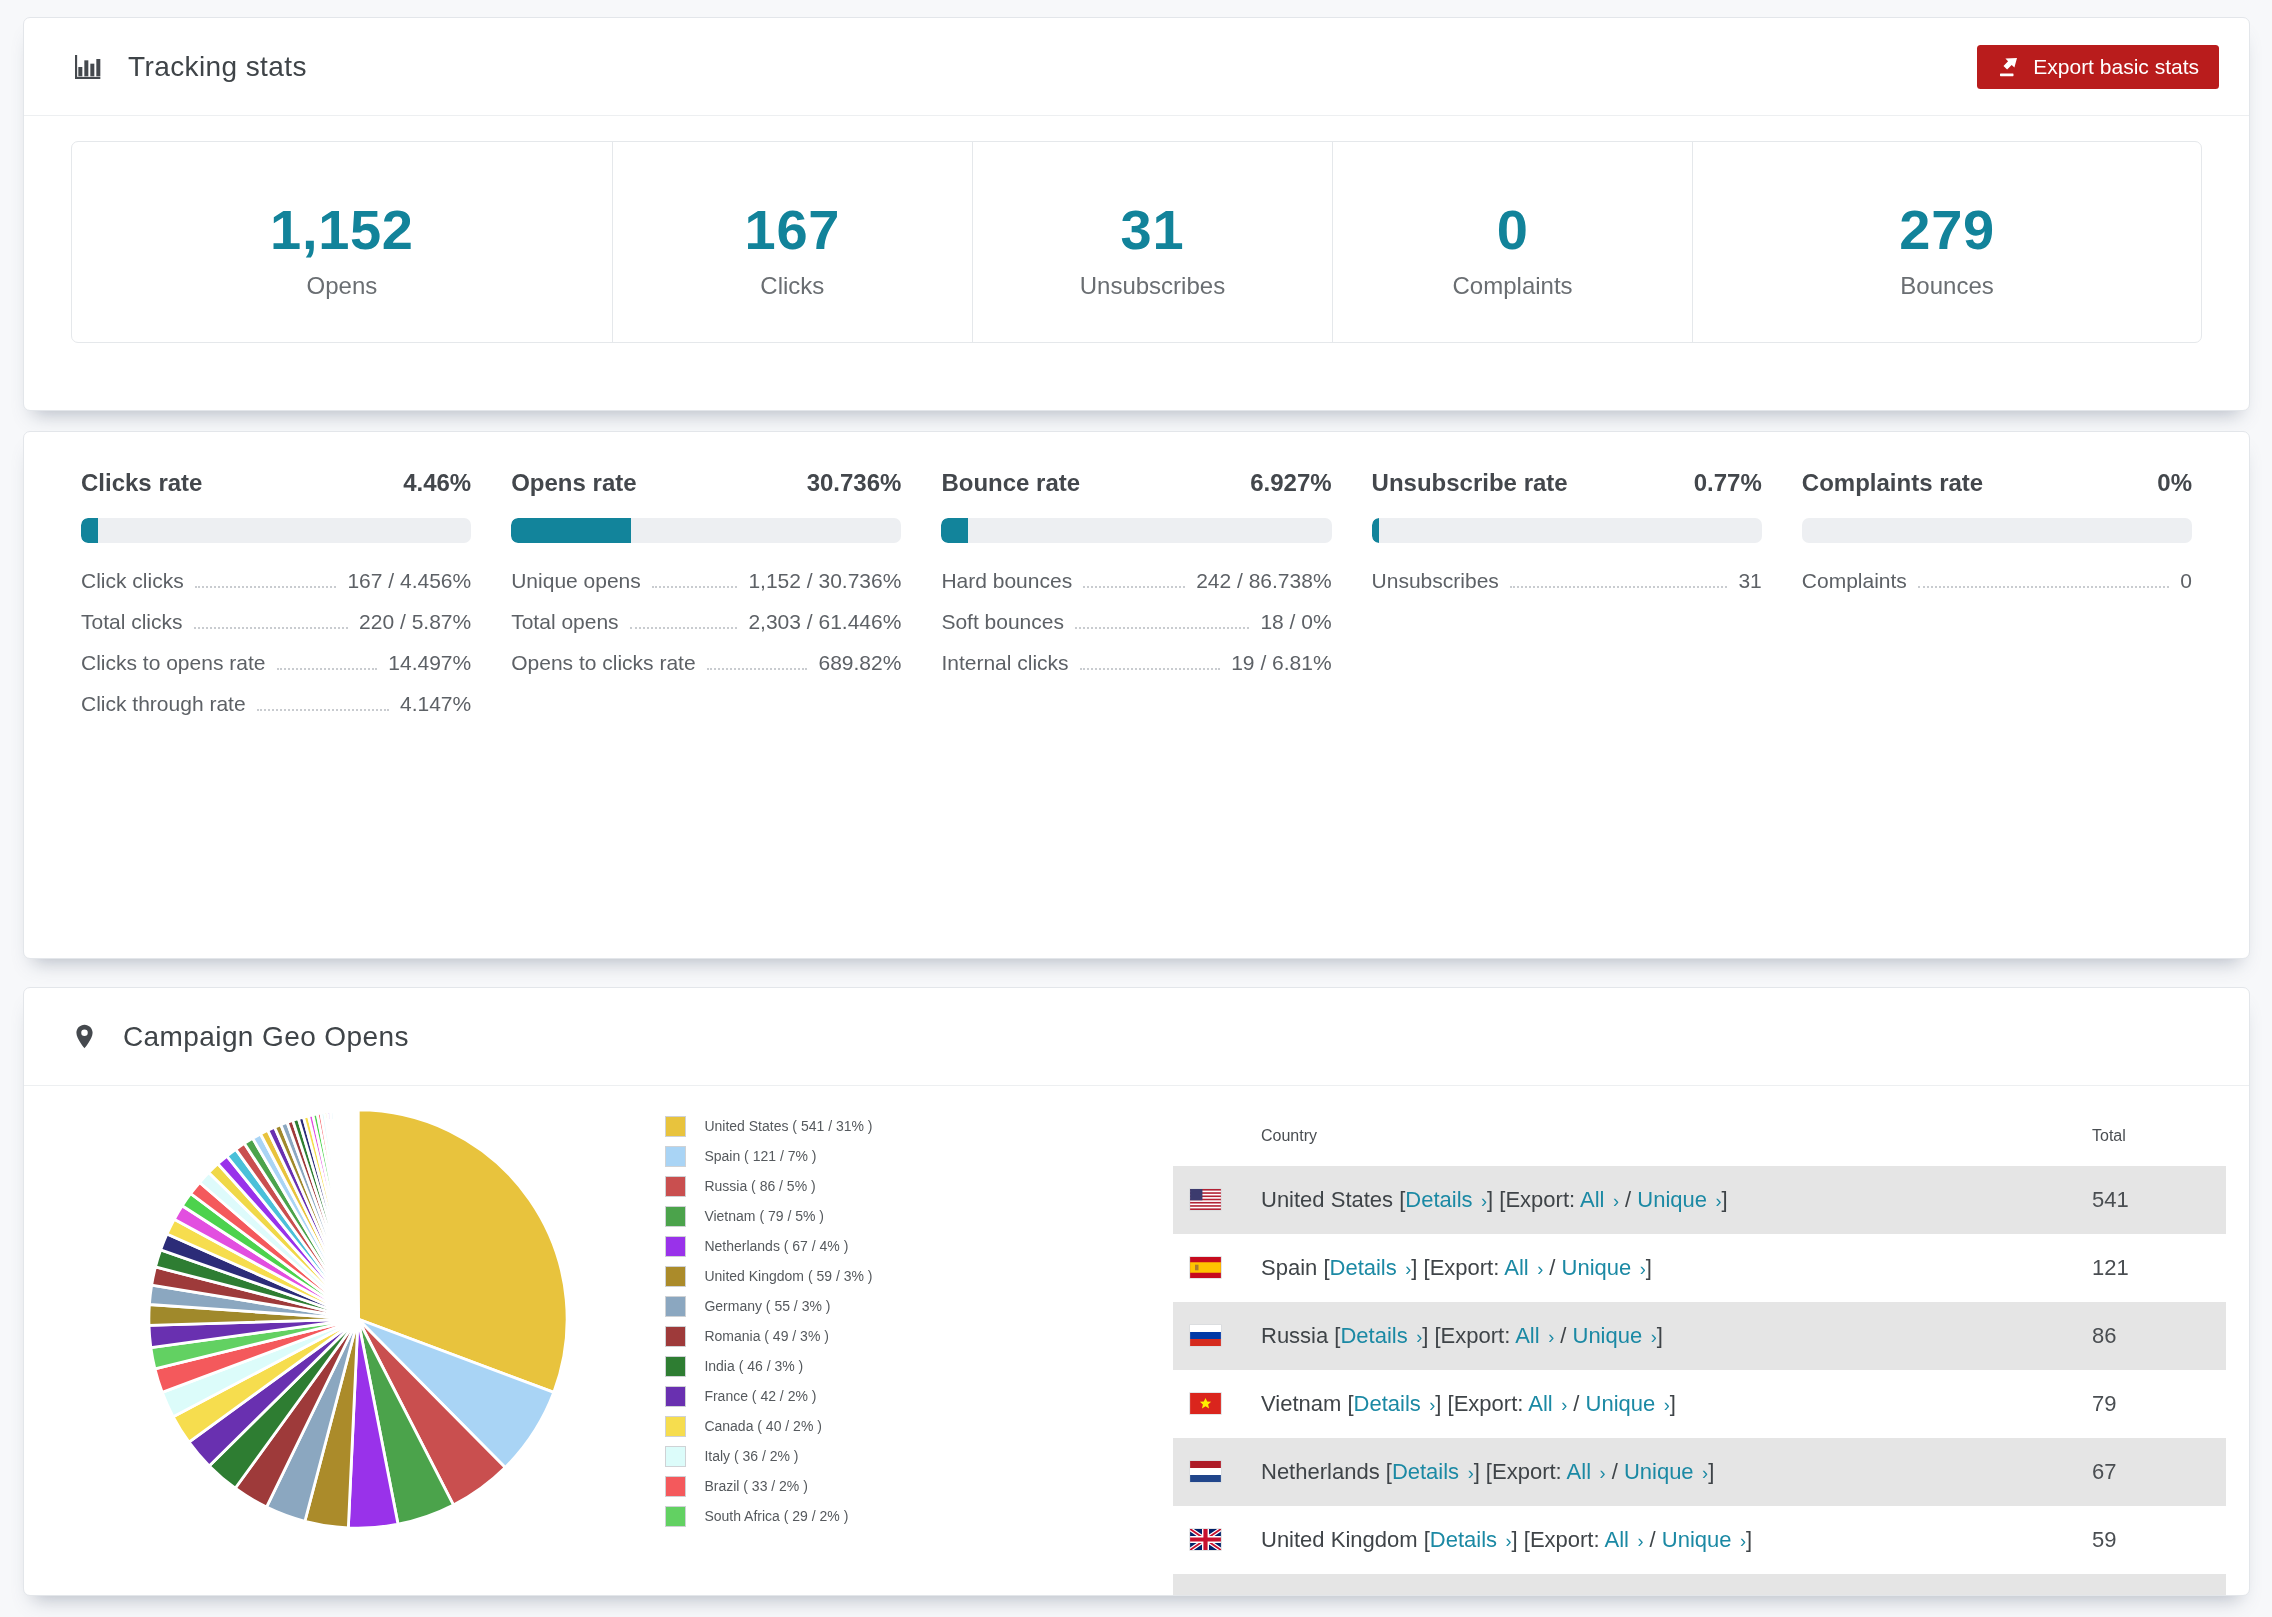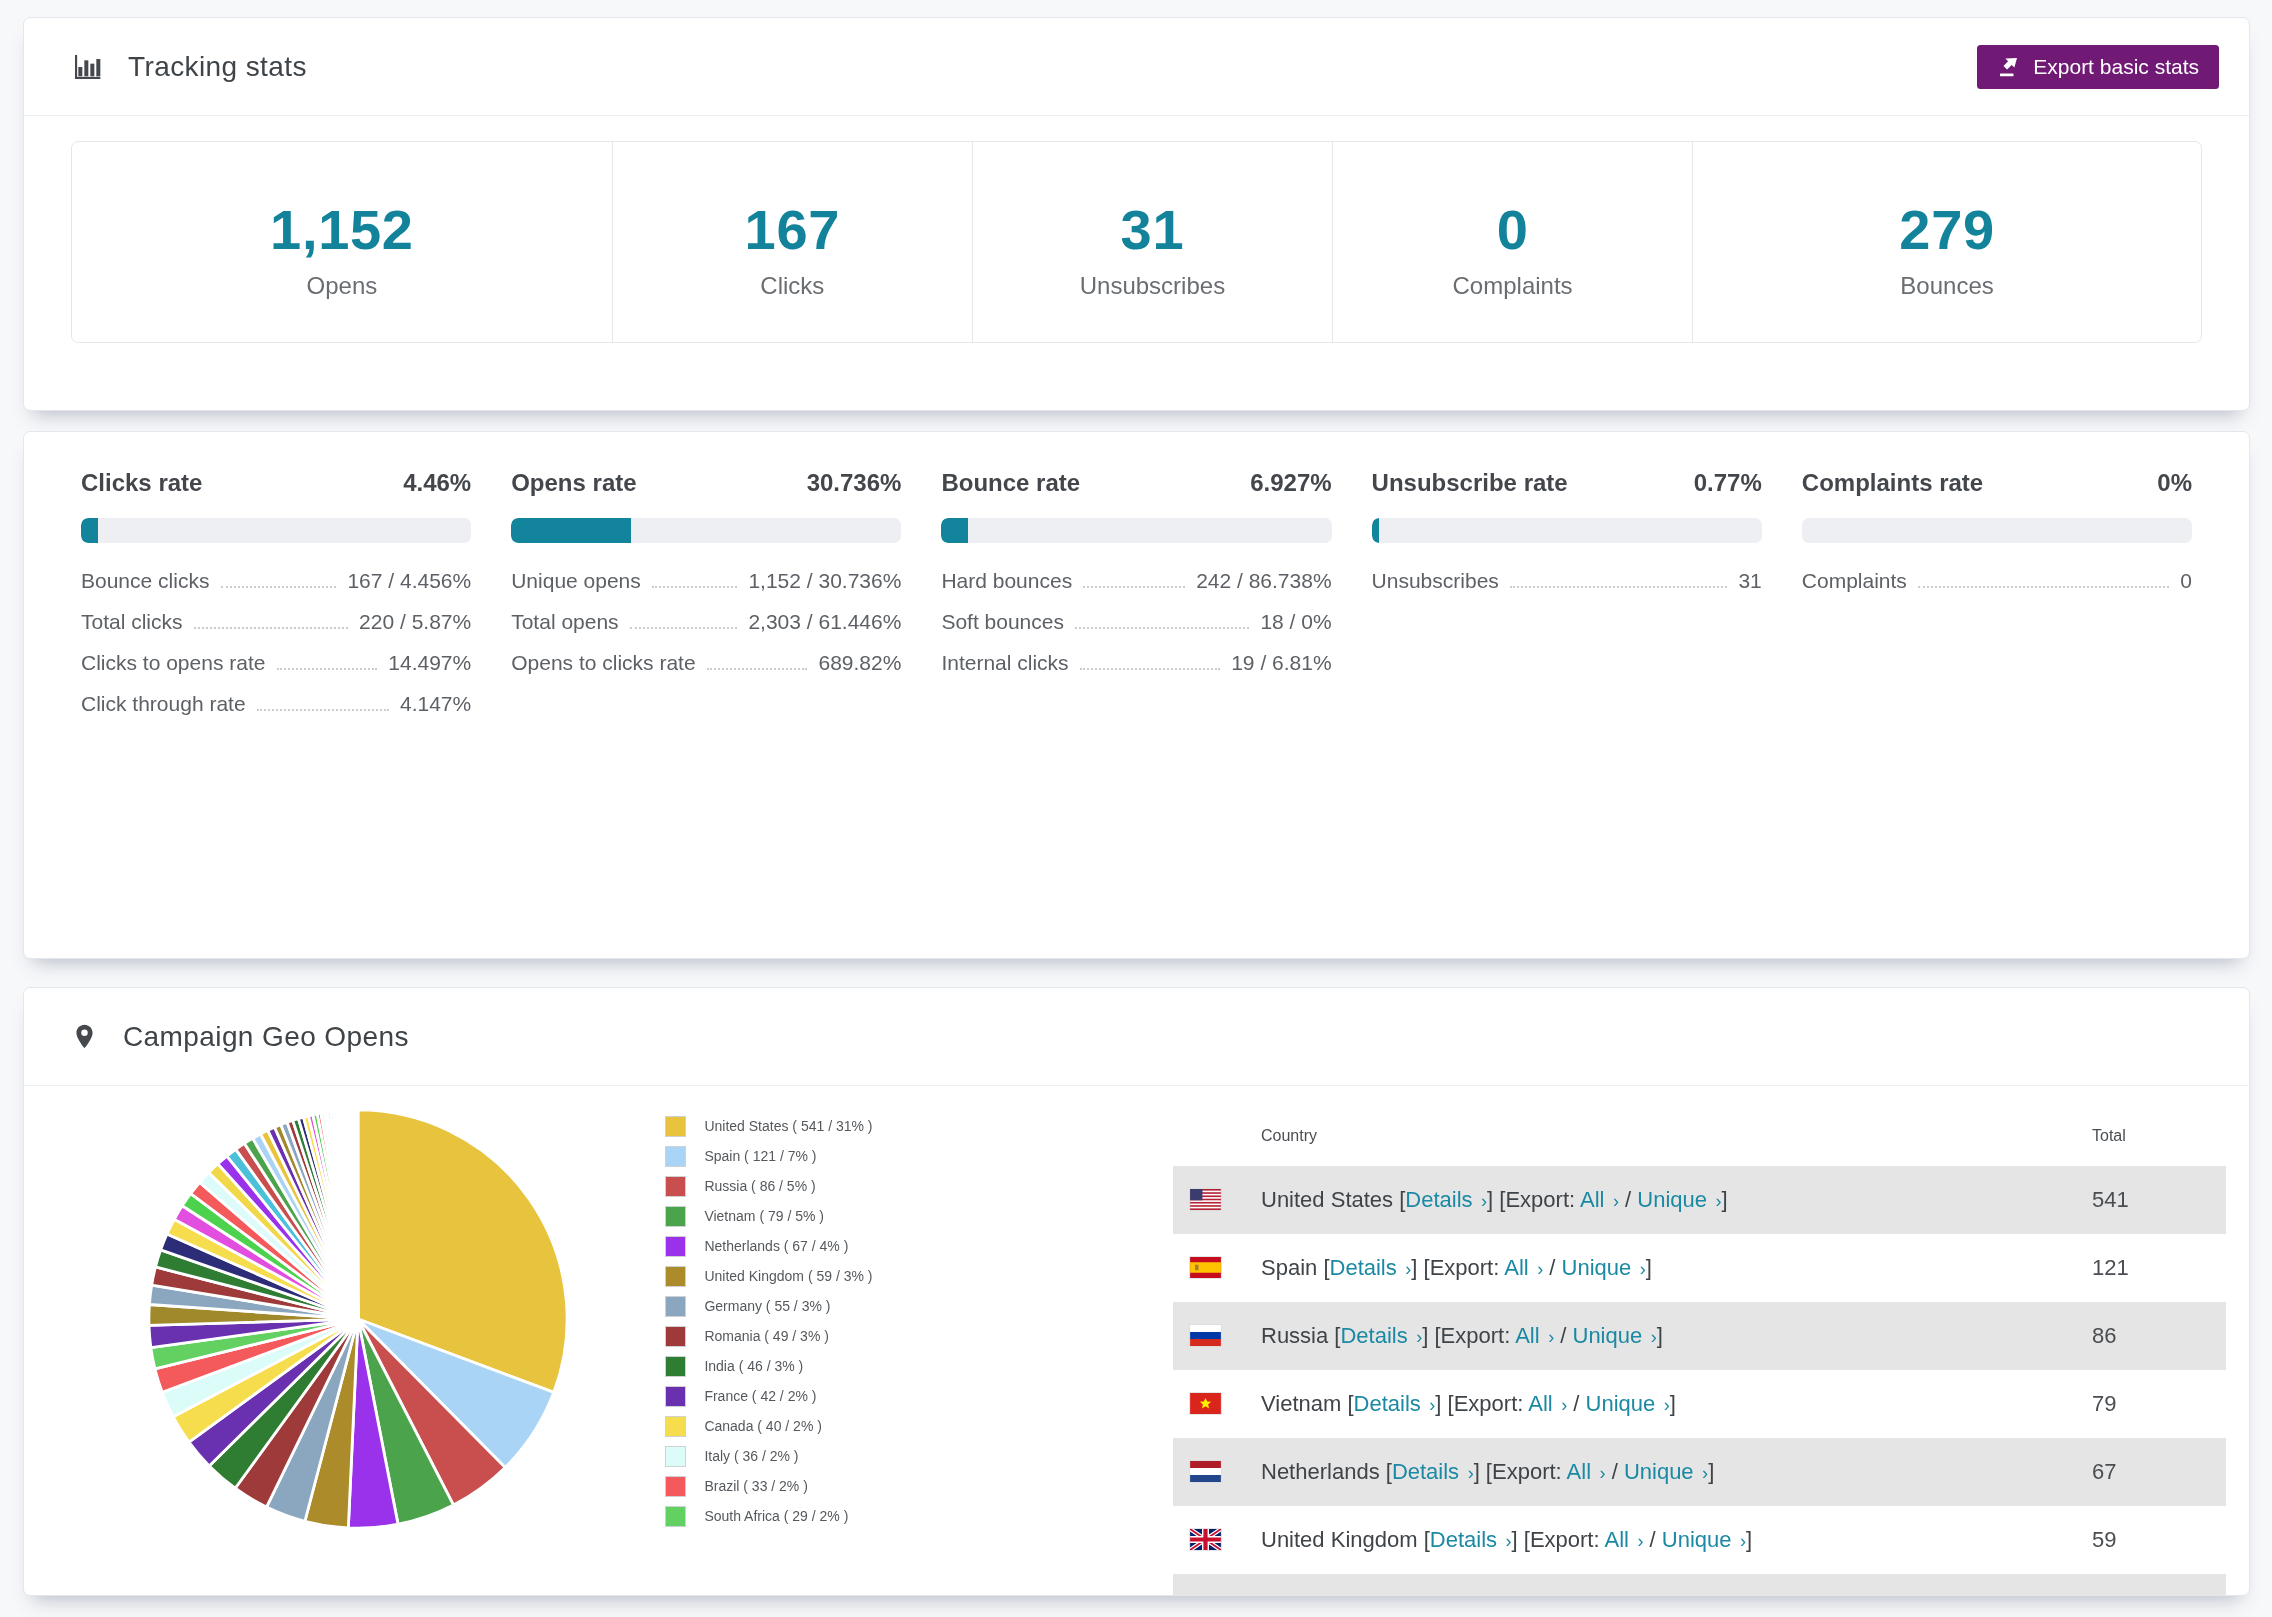--- a/index.html
+++ b/index.html
@@ -16,21 +16,21 @@
   #panel-tracking{top:17px;height:392px;}
   #panel-rates{top:431px;height:526px;}
   #panel-geo{top:987px;height:607px;overflow:hidden;}
 
   .panel-header{display:flex;align-items:center;height:97px;padding:0 30px 0 47px;border-bottom:1.4px solid #edeff1;}
   .panel-header .hicon{display:flex;align-items:center;color:#45494e;}
   .panel-header .title{font-size:28px;font-weight:500;color:#3f4448;margin-left:25px;letter-spacing:0.4px;}
   .spacer{flex:1;}
   .export-btn{
     display:flex;align-items:center;gap:12px;height:44px;padding:0 20px;
-    background:#701a75;color:#fff;font-size:21px;border:none;border-radius:3.5px;cursor:pointer;
+    background:#b91c1c;color:#fff;font-size:21px;border:none;border-radius:3.5px;cursor:pointer;
     font-family:"Liberation Sans", sans-serif;
   }
 
   
   .stats-wrap{margin:25px 47px 0;height:200px;border:0.7px solid #e5e8eb;border-radius:7px;display:flex;overflow:hidden;background:#fff;}
   .stat-cell{display:flex;flex-direction:column;align-items:center;justify-content:center;padding-bottom:15.5px;border-left:0.7px solid #e5e8eb;}
   .stat-cell:first-child{border-left:none;}
   .stat-value{font-size:56px;font-weight:bold;color:#12839a;letter-spacing:0.7px;margin-top:28px;}
   .stat-label{font-size:24px;color:#6a6e72;margin-top:10px;}
 
@@ -122,21 +122,21 @@
       <div class="rate-sec">
         <div class="rate-head">
           <span>Clicks rate</span>
           <span>4.46%</span>
         </div>
         <div class="rate-bar">
           <div class="rate-fill" style="width: 4.46%;"></div>
         </div>
         <div class="rate-rows">
           <div class="rate-row">
-            <span class="lbl">Bounce clicks</span>
+            <span class="lbl">Click clicks</span>
             <span class="dots"></span>
             <span class="val">167 / 4.456%</span>
           </div>
           <div class="rate-row">
             <span class="lbl">Total clicks</span>
             <span class="dots"></span>
             <span class="val">220 / 5.87%</span>
           </div>
           <div class="rate-row">
             <span class="lbl">Clicks to opens rate</span>

